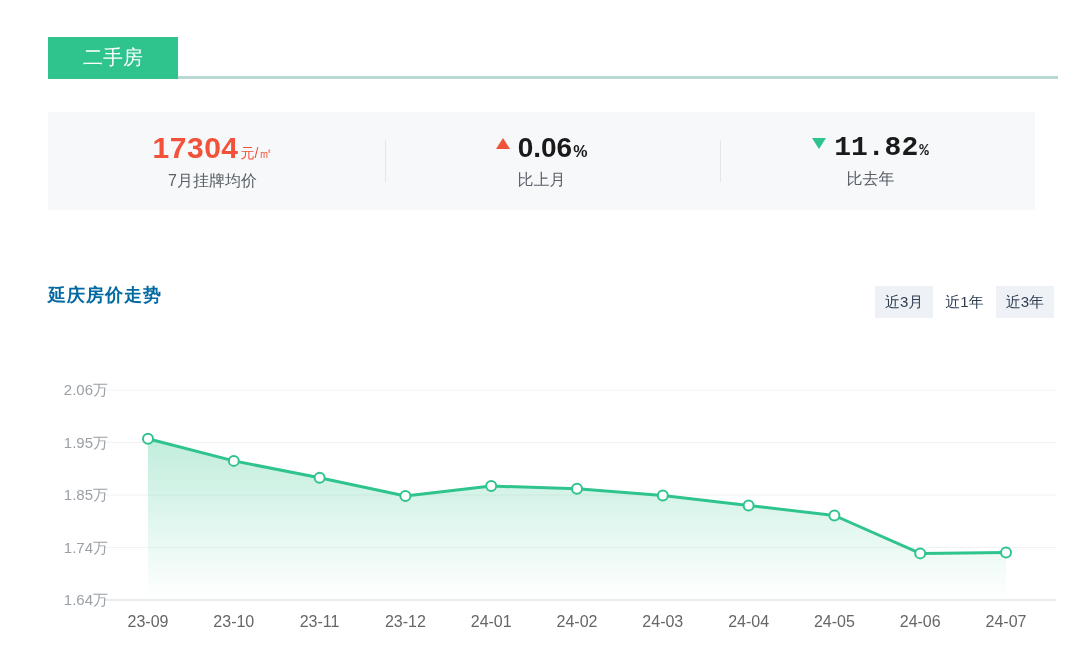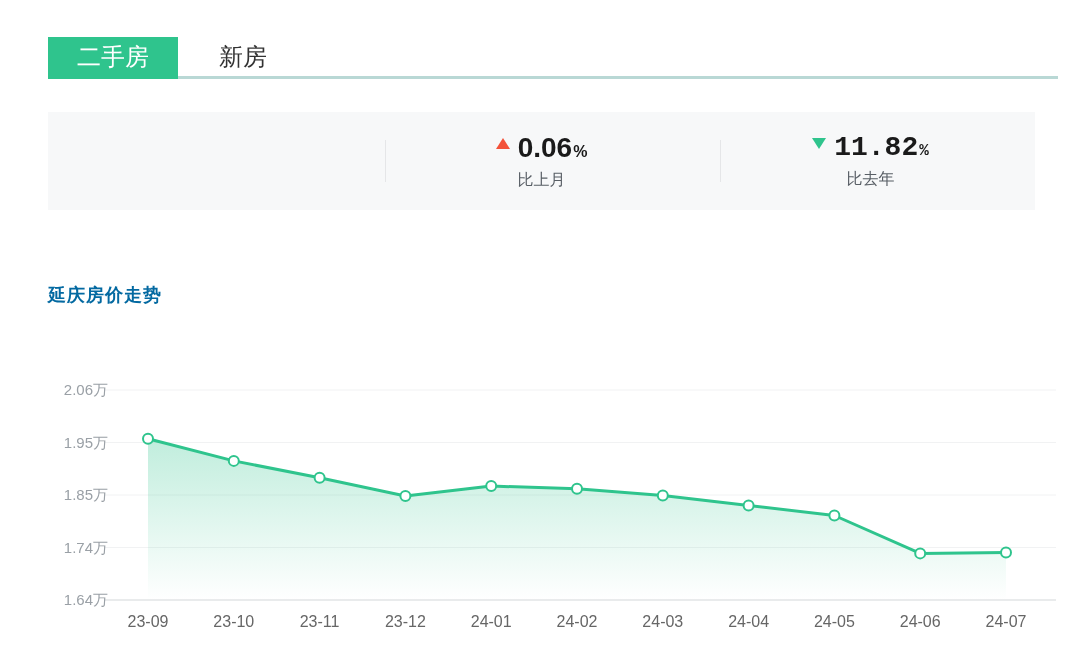--- a/index.html
+++ b/index.html
@@ -4,21 +4,21 @@
 <style>
   * { margin:0; padding:0; box-sizing:border-box; }
   html,body { width:1080px; height:652px; background:#ffffff; overflow:hidden;
     font-family:"Liberation Sans","DejaVu Sans",sans-serif; }
   .page { position:relative; width:1080px; height:652px; background:#fff; }
 
   
   .tabs { position:absolute; left:48px; top:37px; width:1010px; height:40px; }
   .tabs .underline { position:absolute; left:0; top:39px; width:1010px; height:3px; background:#B9D8D5; }
   .tab { position:absolute; top:0; width:130px; height:42px; line-height:40px; text-align:center;
-    font-size:24px; color:#333; cursor:pointer; z-index:2; }
+    font-size:20px; color:#333; cursor:pointer; z-index:2; }
   .tab.active { background:#2FC48D; color:#fff; font-weight:500; }
   .tab.t1 { left:0; }
   .tab.t2 { left:130px; }
 
   
   .panel { position:absolute; left:48px; top:112px; width:987px; height:98px; background:#F7F8F9; }
   .panel .col { position:absolute; top:0; height:98px; width:329px; display:flex; flex-direction:column;
     align-items:center; justify-content:center; }
   .panel .c1 { left:0; } .panel .c2 { left:329px; } .panel .c3 { left:658px;font-family:Liberation Mono, monospace; }
   .panel .vdiv { position:absolute; top:28px; width:1px; height:42px; background:#E5E6E8; }
@@ -44,24 +44,30 @@
   svg text { font-family:"Liberation Sans","DejaVu Sans",sans-serif; }
 </style>
 </head>
 <body>
 
 <div class="page">
 
   <div class="tabs">
     <div class="underline"></div>
     <div class="tab t1 active">二手房</div>
-    <div class="tab t2">新房</div>
   </div>
 
   <div class="panel">
+    <div class="col c1">
+      <div class="big-row">
+        <span class="price-num">17304</span>
+        <span class="price-unit">元/㎡</span>
+      </div>
+      <div class="stat-label">7月挂牌均价</div>
+    </div>
     <div class="vdiv d1"></div>
     <div class="col c2">
       <div class="big-row">
         <span class="tri up"></span>
         <span class="stat-num">0.06</span>
         <span class="stat-unit">%</span>
       </div>
       <div class="stat-label">比上月</div>
     </div>
     <div class="vdiv d2"></div>
@@ -69,20 +75,25 @@
       <div class="big-row">
         <span class="tri down"></span>
         <span class="stat-num">11.82</span>
         <span class="stat-unit">%</span>
       </div>
       <div class="stat-label">比去年</div>
     </div>
   </div>
 
   <div class="section-title">延庆房价走势</div>
+  <div class="ranges">
+    <div class="range-btn">近3月</div>
+    <div class="range-btn active">近1年</div>
+    <div class="range-btn">近3年</div>
+  </div>
 
   <div class="chart">
     <svg width="1080" height="270" viewBox="0 0 1080 270">
         <defs>
           <linearGradient id="areaGrad" x1="0" y1="0" x2="0" y2="1">
             <stop offset="0%" stop-color="rgba(47,196,141,0.30)"></stop>
             <stop offset="100%" stop-color="rgba(47,196,141,0)"></stop>
           </linearGradient>
         </defs>
         <line x1="105" y1="15" x2="1056" y2="15" stroke="#F1F2F3" stroke-width="1"></line>

